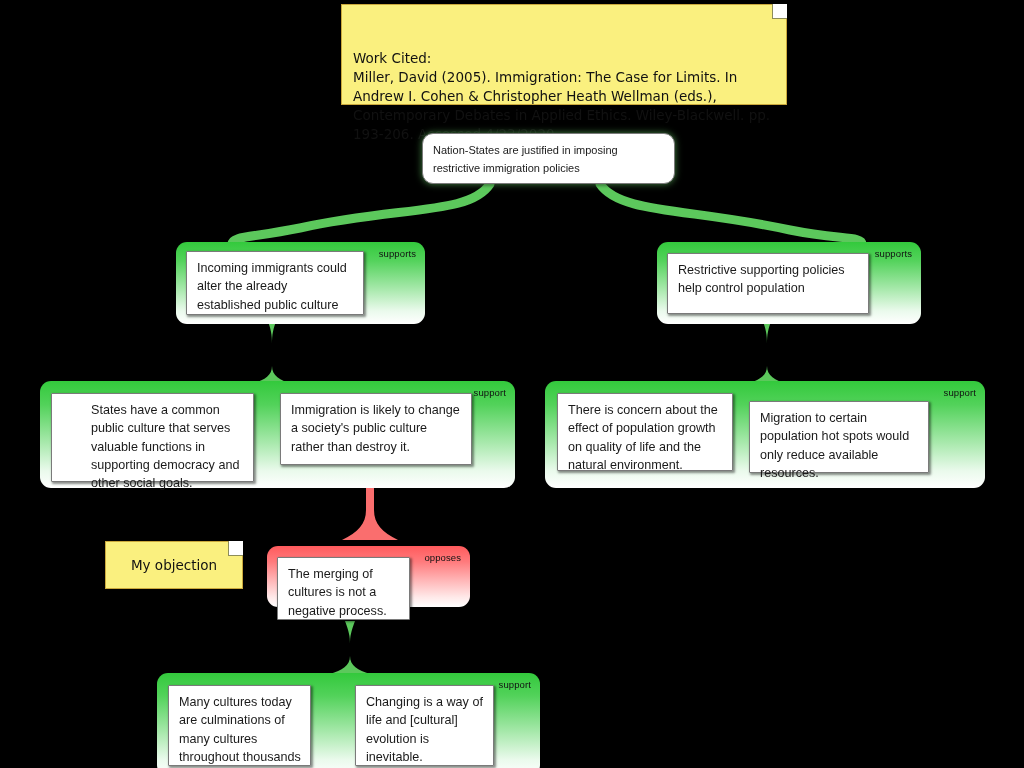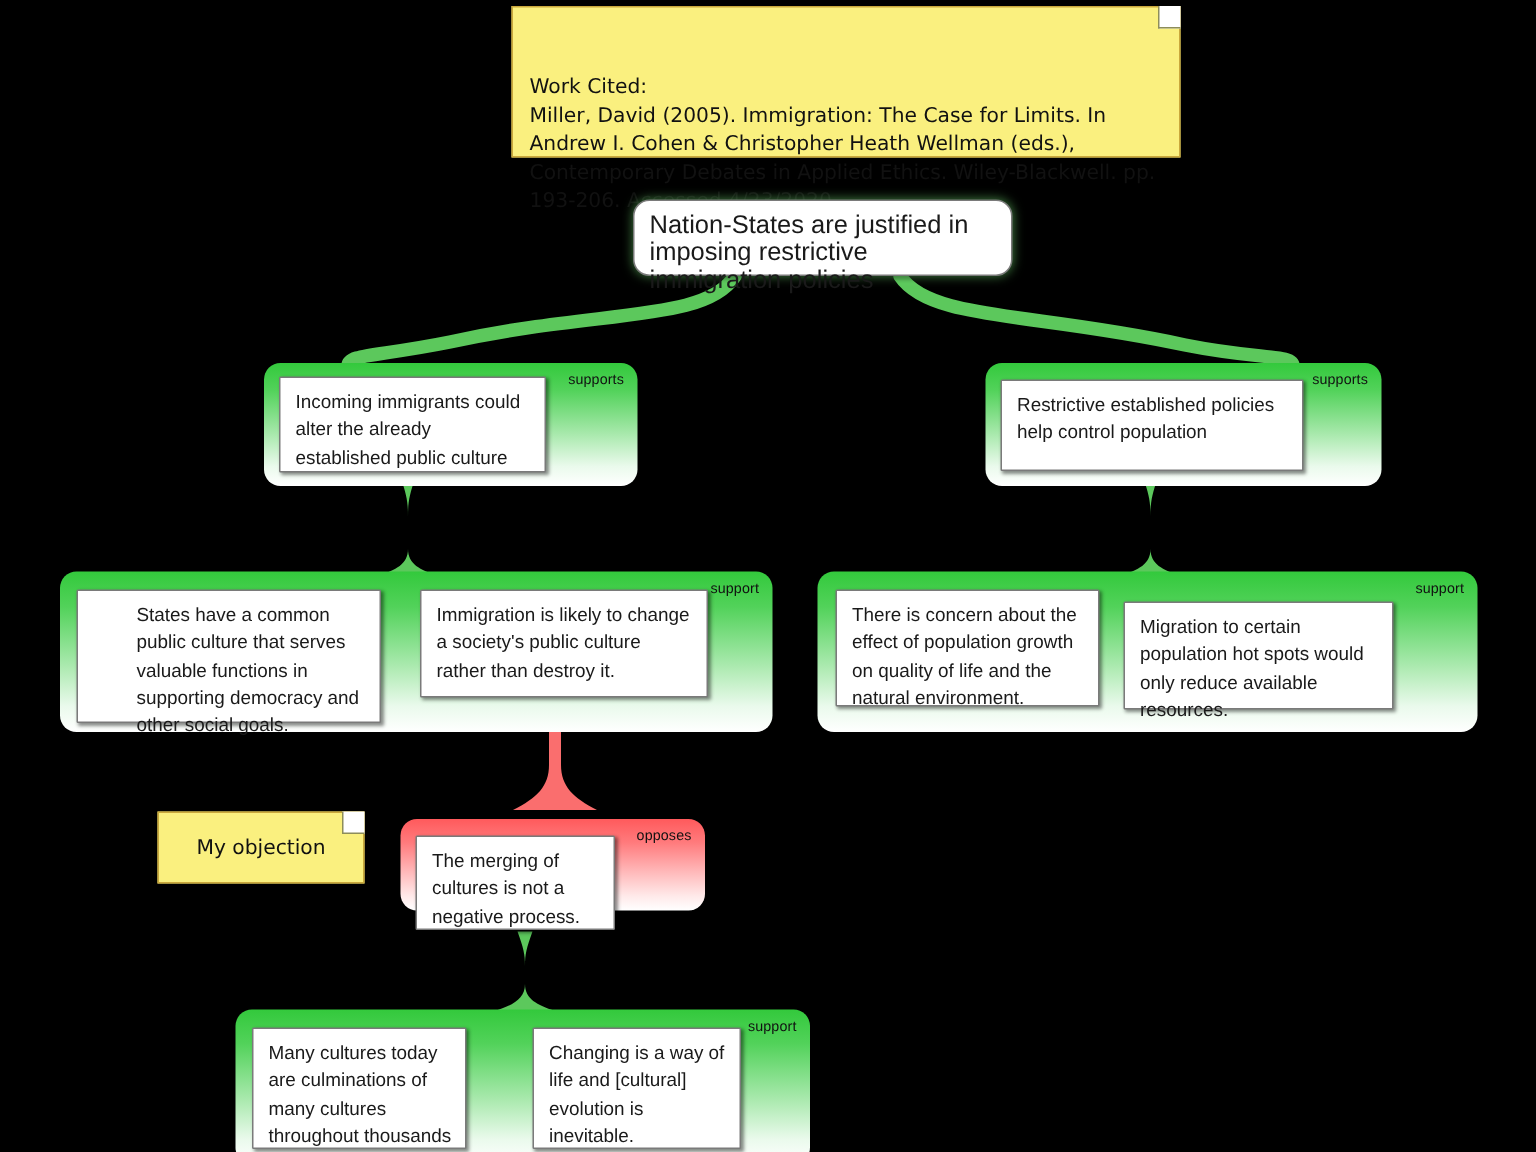--- a/index.html
+++ b/index.html
@@ -22,21 +22,21 @@
   .group.red{background:linear-gradient(180deg,#ff5a5c 0%,#ff7b7d 26%,#ffb9ba 58%,#ffe9e9 84%,#ffffff 100%);}
   .group .reltag{position:absolute;top:6px;right:9px;font-size:9.5px;color:#111;
         font-family:"Liberation Sans",sans-serif;letter-spacing:.1px;}
 
   
   .card{position:absolute;box-sizing:border-box;background:#fff;
         border:1px solid #7a7a7a;border-radius:1px;
         box-shadow:1.5px 1.5px 2.5px rgba(0,0,0,.45);
         color:#1a1a1a;font-size:12.6px;line-height:18.3px;
         padding:7px 9px 6px 10px;}
-  .card.root{border-radius:11px;font-size:17px;
+  .card.root{border-radius:11px;font-size:11px;
         box-shadow:0 0 7px rgba(120,235,120,.55),1.5px 1.5px 3px rgba(0,0,0,.5);}
 </style>
 </head>
 <body>
 
 <div id="stage">
 
   <svg id="links" viewBox="0 0 1024 768" preserveAspectRatio="none">
     <defs>
       <linearGradient id="gFlareG" x1="0" y1="0" x2="0" y2="1">
@@ -76,21 +76,21 @@
   <div class="group green" style="left:176px;top:242px;width:249px;height:82px;">
     <span class="reltag">supports</span>
     <div class="card" style="left:10px;top:9px;width:178px;height:64px;">
       <span>Incoming immigrants could alter the already established public culture</span>
     </div>
   </div>
 
   <div class="group green" style="left:657px;top:242px;width:264px;height:82px;">
     <span class="reltag">supports</span>
     <div class="card" style="left:10px;top:11px;width:202px;height:61px;">
-      <span>Restrictive established policies help control population</span>
+      <span>Restrictive supporting policies help control population</span>
     </div>
   </div>
 
   <div class="group green" style="left:40px;top:381px;width:475px;height:107px;">
     <span class="reltag">support</span>
     <div class="card" style="left:11px;top:12px;width:203px;height:89px;padding-left:39px;">
       <span>States have a common public culture that serves valuable functions in supporting democracy and other social goals.</span>
     </div>
     <div class="card" style="left:240px;top:12px;width:192px;height:72px;">
       <span>Immigration is likely to change a society's public culture rather than destroy it.</span>

